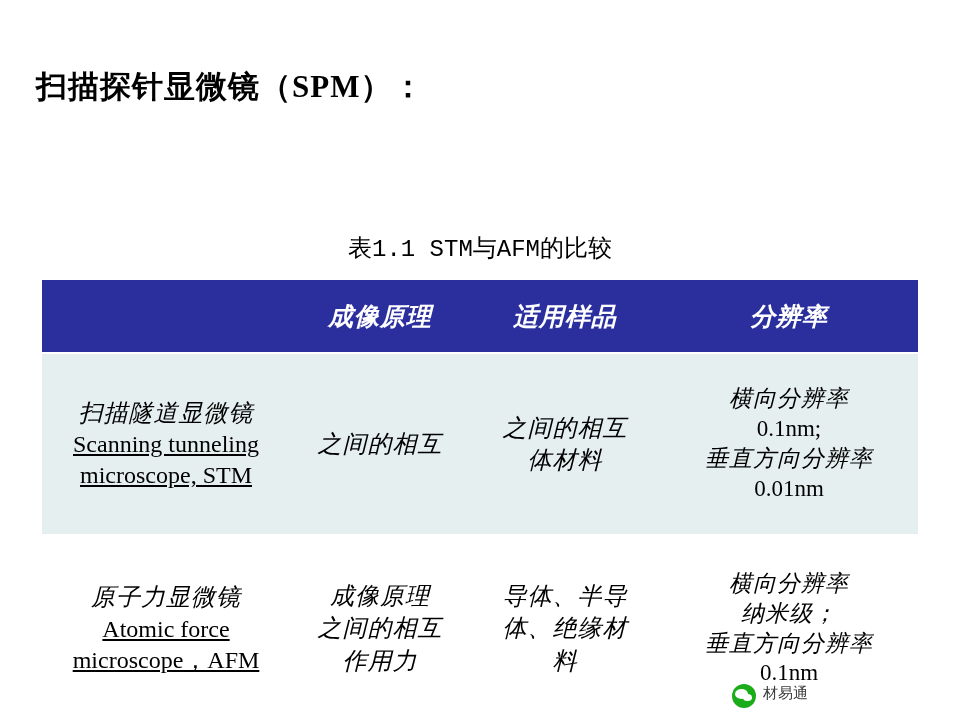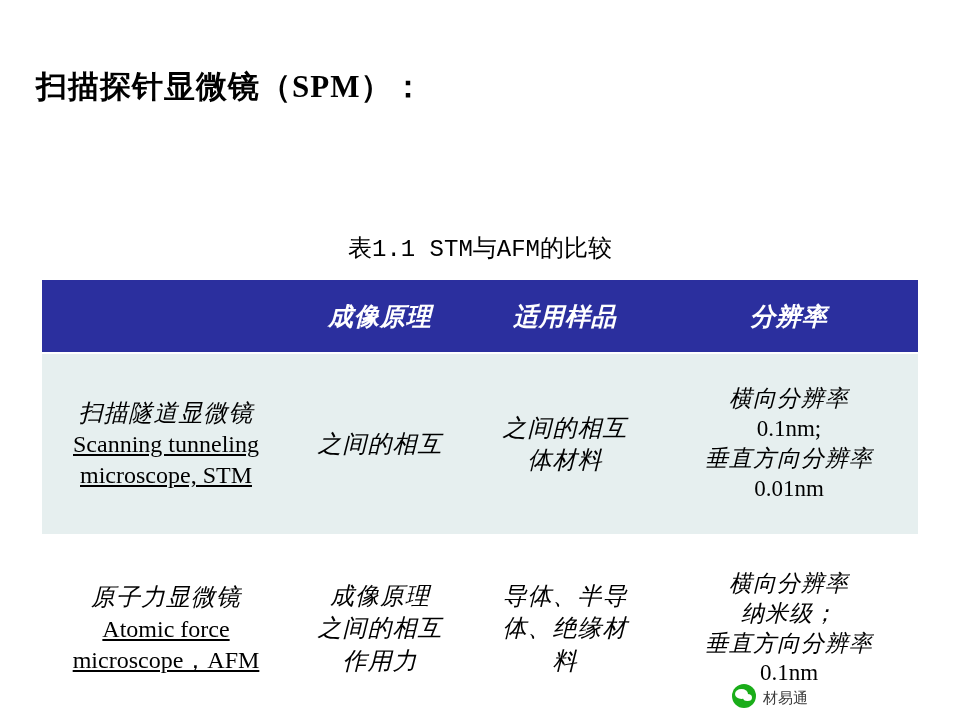--- a/index.html
+++ b/index.html
@@ -118,21 +118,21 @@
   }
   .res-num {
     font-style: normal;
   }
 
   .watermark {
     position: absolute;
     right: 18px;
     bottom: 12px;
     display: flex;
-    align-items: flex-end;
+    align-items: flex-start;
     gap: 7px;
   }
   .wm-logo {
     width: 24px;
     height: 24px;
     border-radius: 50%;
     background: #1aad19;
     position: relative;
   }
   .wm-logo::before,

